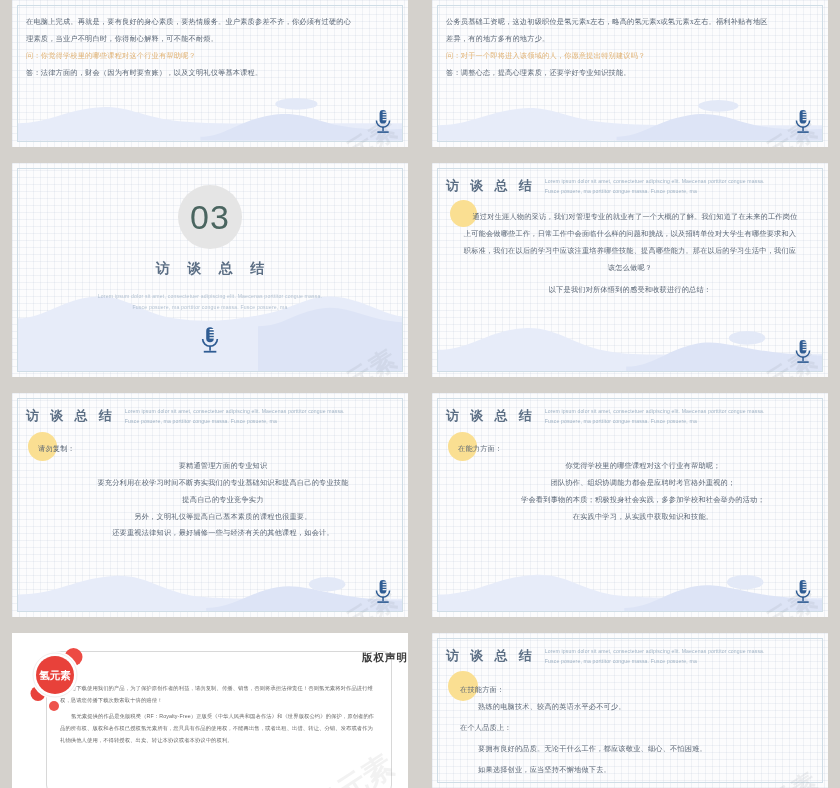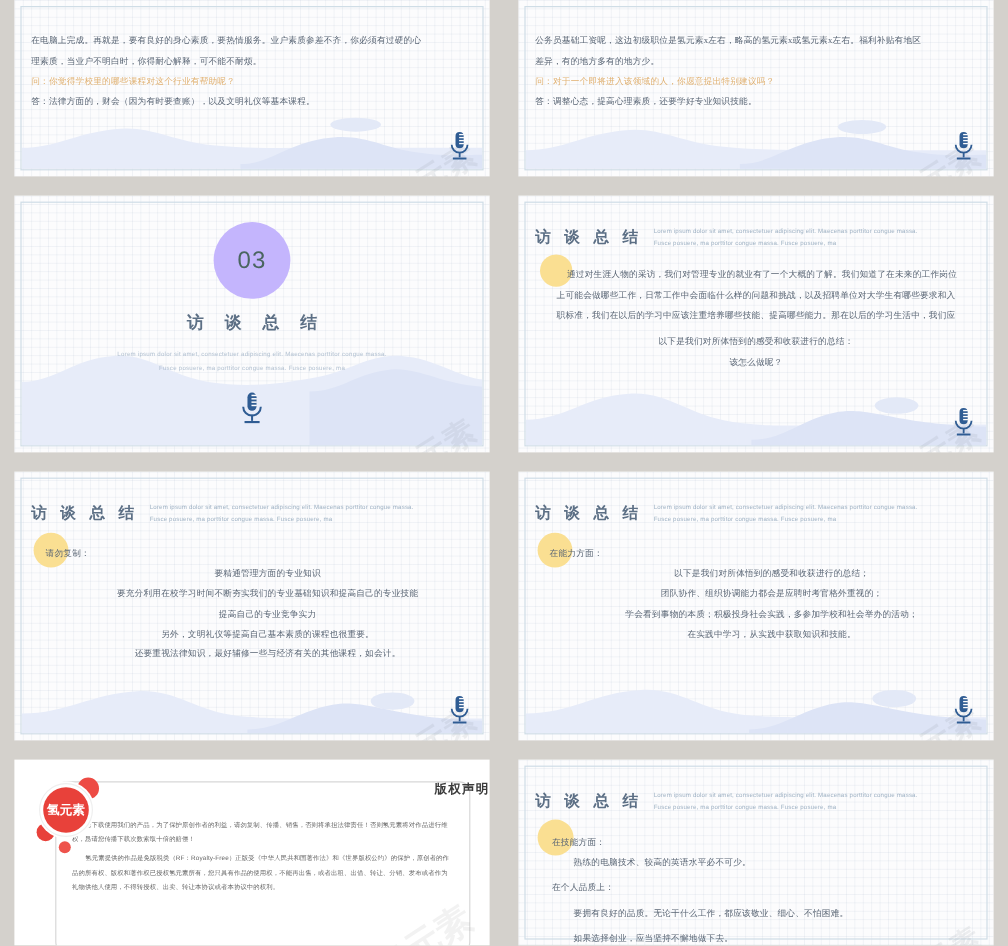--- a/index.html
+++ b/index.html
@@ -64,21 +64,21 @@
     border: 1px solid #cfdde6;
     z-index: 1;
     pointer-events: none;
   }
 
   .slide-body {
     position: relative;
     z-index: 3;
     width: 100%;
     height: 100%;
-    padding: 26px 14px;
+    padding: 14px 14px;
   }
 
   
   .hills {
     position: absolute;
     left: 6px; right: 6px; bottom: 6px;
     height: 46%;
     z-index: 1;
     pointer-events: none;
   }
@@ -162,26 +162,26 @@
     z-index: 3;
     width: 100%; height: 100%;
     display: flex;
     flex-direction: column;
     align-items: center;
     padding-top: 22px;
   }
   .num-circle {
     width: 64px; height: 64px;
     border-radius: 50%;
-    background: #c4b5fd;
+    background: #e5e5e5;
     display: flex;
     align-items: center;
     justify-content: center;
     font-family: "Liberation Sans", sans-serif;
-    font-size: 20px;
+    font-size: 34px;
     color: #4a6560;
     font-weight: 300;
     letter-spacing: 1px;
   }
   .cover-title {
     margin-top: 11px;
     font-family: "Liberation Serif", "DejaVu Serif", serif;
     font-size: 14px;
     font-weight: bold;
     letter-spacing: 7px;
@@ -379,22 +379,22 @@
         <div class="slide-body">
           <div class="slide-header">
             <div class="slide-title">访 谈 总 结</div>
             <div class="slide-lorem">Lorem ipsum dolor sit amet, consectetuer adipiscing elit. Maecenas porttitor congue massa. Fusce posuere, ma porttitor congue massa. Fusce posuere, ma</div>
           </div>
           <div class="dot-row" style="margin-top:12px;text-align:center;">
             <span class="dot" style="left:4px; top:-9px; width:27px; height:27px;"></span>
             <div class="ptext" style="padding-left:10px;">通过对生涯人物的采访，我们对管理专业的就业有了一个大概的了解。我们知道了在未来的工作岗位</div>
             <div class="ptext">上可能会做哪些工作，日常工作中会面临什么样的问题和挑战，以及招聘单位对大学生有哪些要求和入</div>
             <div class="ptext">职标准，我们在以后的学习中应该注重培养哪些技能、提高哪些能力。那在以后的学习生活中，我们应</div>
+            <div class="ptext">该怎么做呢？</div>
             <div class="ptext" style="margin-top:5px;">以下是我们对所体悟到的感受和收获进行的总结：</div>
-            <div class="ptext">该怎么做呢？</div>
           </div>
         </div>
         <div class="mic">
           <svg viewBox="0 0 18 26">
             <rect x="5.6" y="1" width="6.8" height="13.6" rx="3.4" fill="#2f5c93"></rect>
             <rect x="8.6" y="2.6" width="4" height="1.1" fill="#fcfcfd"></rect>
             <rect x="8.6" y="5.1" width="4" height="1.1" fill="#fcfcfd"></rect>
             <rect x="8.6" y="7.6" width="4" height="1.1" fill="#fcfcfd"></rect>
             <rect x="8.6" y="10.1" width="4" height="1.1" fill="#fcfcfd"></rect>
             <path d="M2.4 11.6 a6.6 6.6 0 0 0 13.2 0" fill="none" stroke="#2f5c93" stroke-width="1.5"></path>
@@ -458,21 +458,21 @@
         </div>
         <div class="watermark">氢元素</div>
         <div class="slide-body">
           <div class="slide-header">
             <div class="slide-title">访 谈 总 结</div>
             <div class="slide-lorem">Lorem ipsum dolor sit amet, consectetuer adipiscing elit. Maecenas porttitor congue massa. Fusce posuere, ma porttitor congue massa. Fusce posuere, ma</div>
           </div>
           <div class="dot-row" style="margin-top:14px;">
             <span class="dot" style="left:2px; top:-9px; width:29px; height:29px;"></span>
             <div class="ptext" style="padding-left:12px;">在能力方面：</div>
-            <div class="ptext indent">以下是我们对所体悟到的感受和收获进行的总结；</div>
+            <div class="ptext indent">你觉得学校里的哪些课程对这个行业有帮助呢；</div>
             <div class="ptext indent">团队协作、组织协调能力都会是应聘时考官格外重视的；</div>
             <div class="ptext indent">学会看到事物的本质；积极投身社会实践，多参加学校和社会举办的活动；</div>
             <div class="ptext indent">在实践中学习，从实践中获取知识和技能。</div>
           </div>
         </div>
         <div class="mic">
           <svg viewBox="0 0 18 26">
             <rect x="5.6" y="1" width="6.8" height="13.6" rx="3.4" fill="#2f5c93"></rect>
             <rect x="8.6" y="2.6" width="4" height="1.1" fill="#fcfcfd"></rect>
             <rect x="8.6" y="5.1" width="4" height="1.1" fill="#fcfcfd"></rect>

